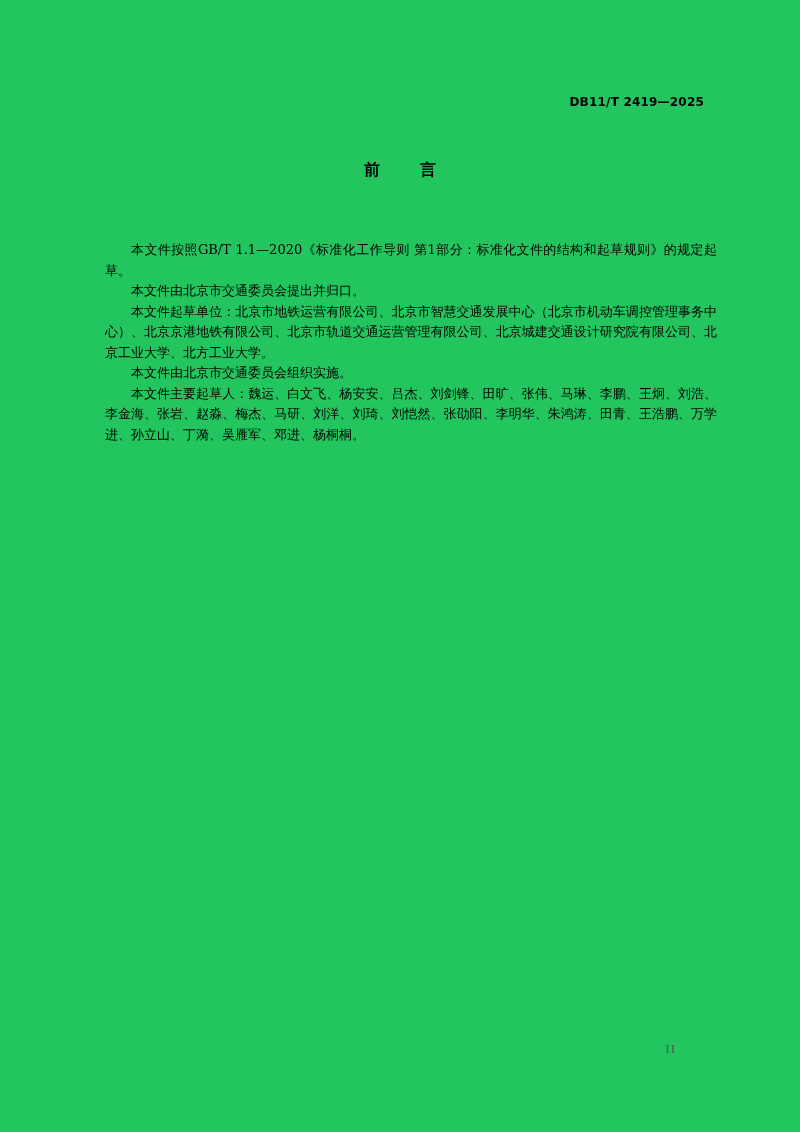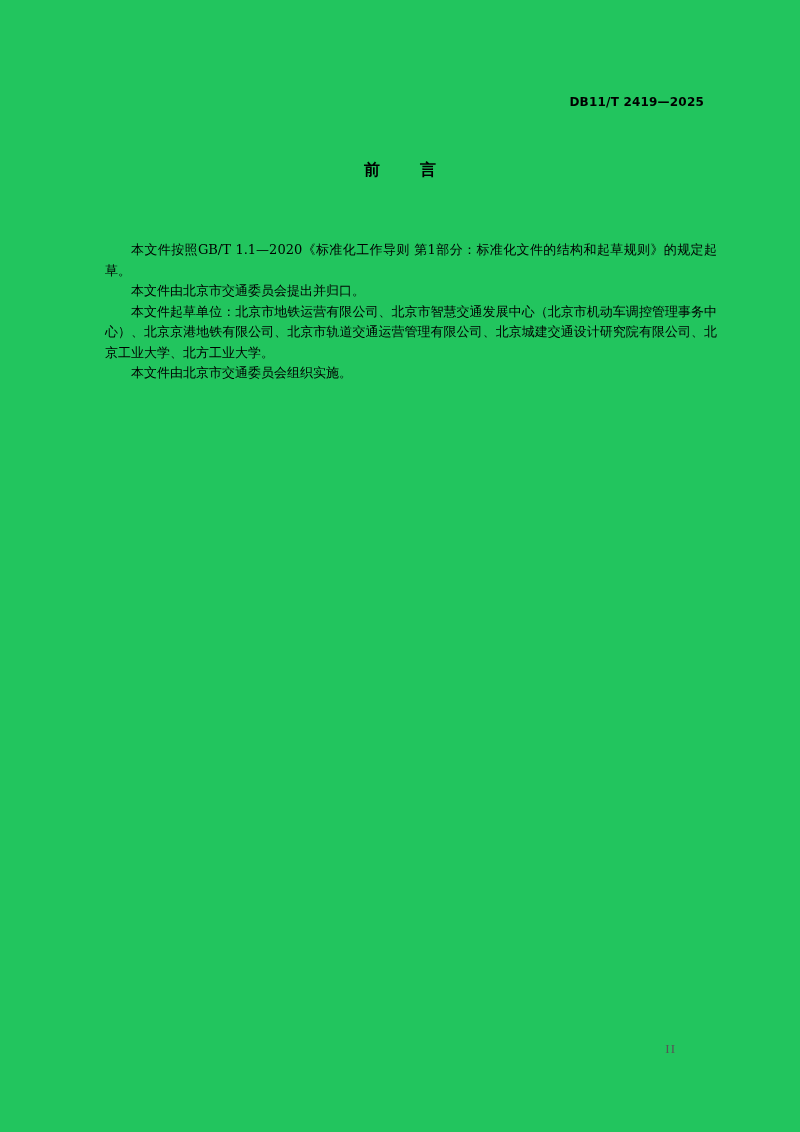--- a/index.html
+++ b/index.html
@@ -72,17 +72,18 @@
 
   <div class="title">
     <span>前</span><span class="gap"></span><span>言</span>
   </div>
 
   <div class="body">
     <p class="para">本文件按照GB/T 1.1—2020《标准化工作导则 第1部分：标准化文件的结构和起草规则》的规定起草。</p>
     <p class="para">本文件由北京市交通委员会提出并归口。</p>
     <p class="para">本文件起草单位：北京市地铁运营有限公司、北京市智慧交通发展中心（北京市机动车调控管理事务中心）、北京京港地铁有限公司、北京市轨道交通运营管理有限公司、北京城建交通设计研究院有限公司、北京工业大学、北方工业大学。</p>
     <p class="para">本文件由北京市交通委员会组织实施。</p>
+    <p class="para">本文件主要起草人：魏运、白文飞、杨安安、吕杰、刘剑锋、田旷、张伟、马琳、李鹏、王炯、刘浩、李金海、张岩、赵淼、梅杰、马研、刘洋、刘琦、刘恺然、张劭阳、李明华、朱鸿涛、田青、王浩鹏、万学进、孙立山、丁漪、吴雁军、邓进、杨桐桐。</p>
   </div>
 
   <div class="page-number">II</div>
 
 </div>
 
 </body></html>

